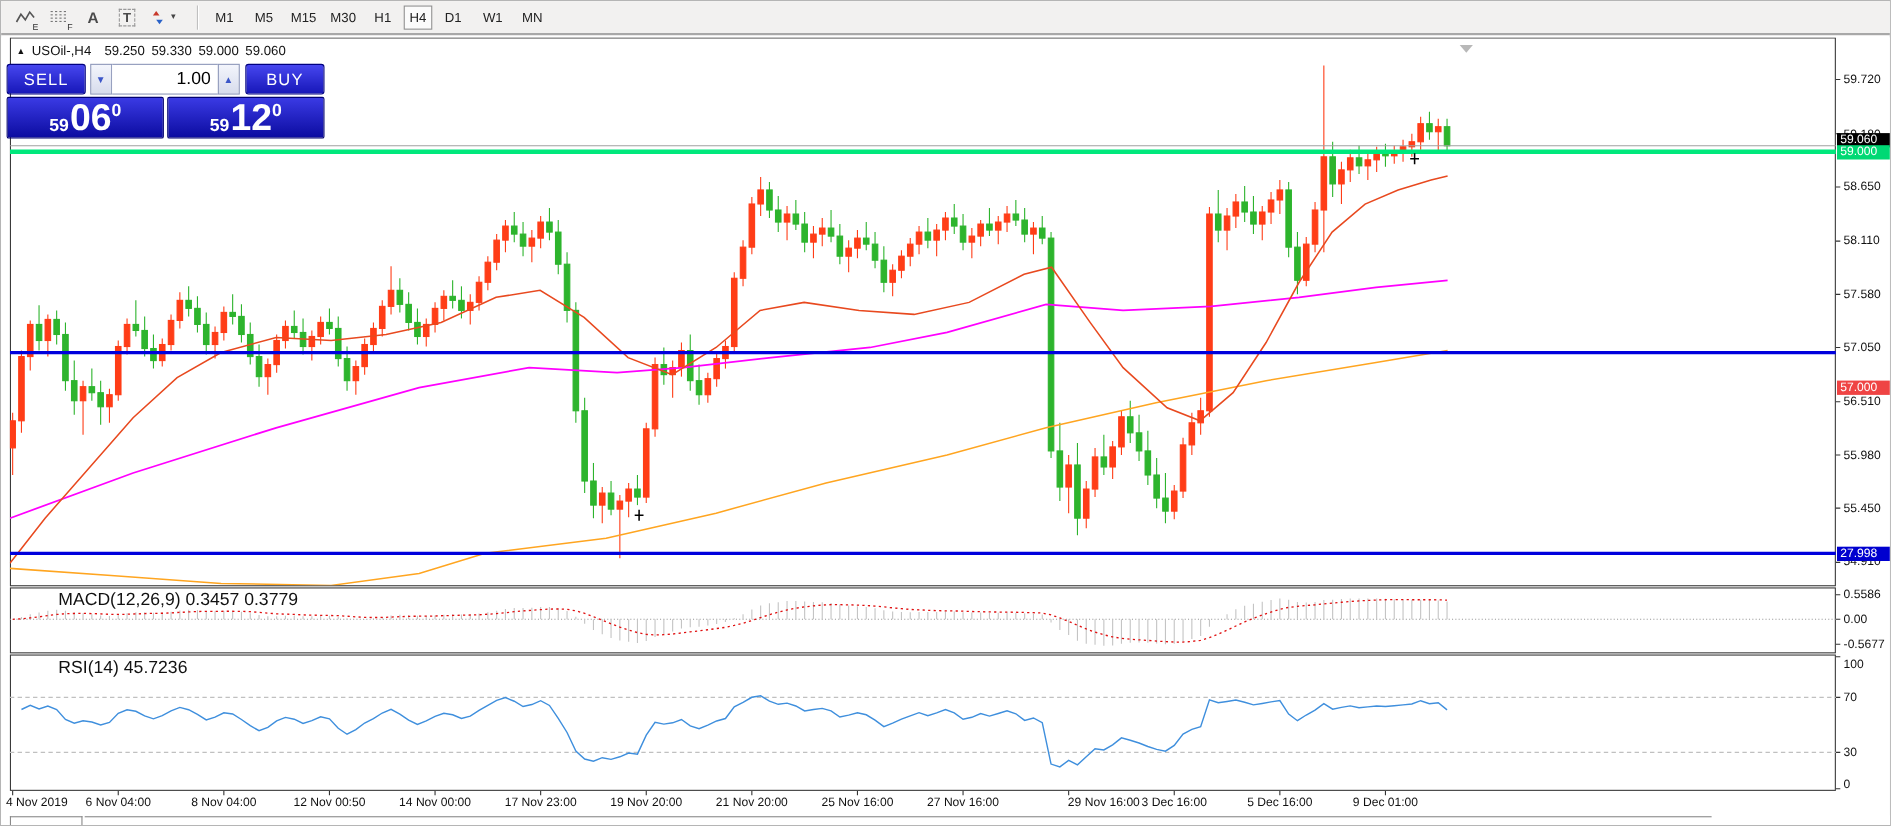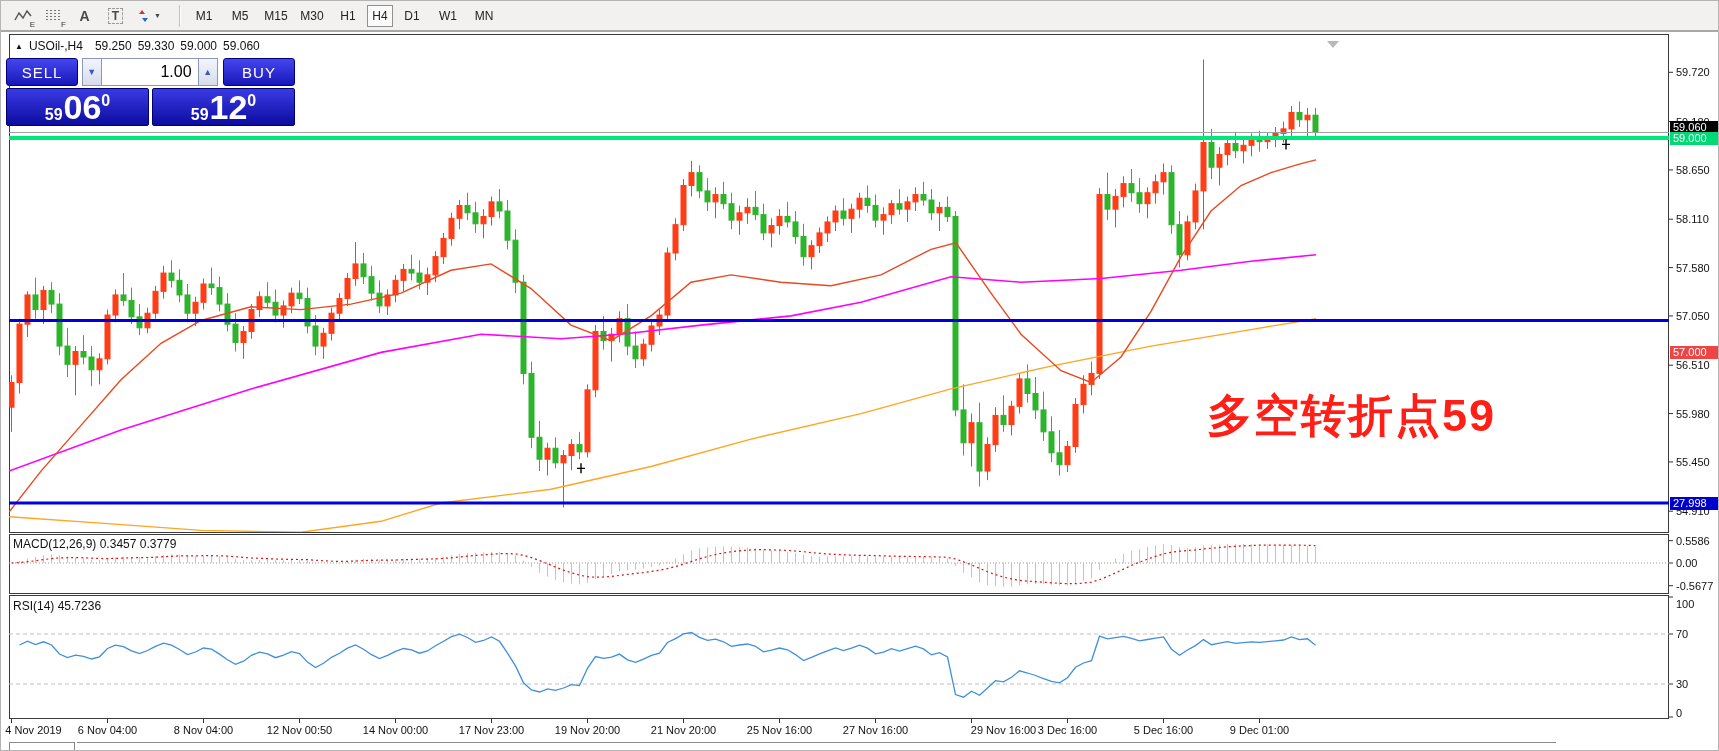--- a/index.html
+++ b/index.html
@@ -44,21 +44,21 @@
             box-sizing:border-box;padding-bottom:2px;}
   .bp-sell{width:143px;margin-right:3px;} .bp-buy{width:143px;}
   .bp-prefix{font-size:16px;font-weight:bold;line-height:1;margin-right:1px;margin-top:20px;}
   .bp-main{font-size:34px;font-weight:bold;line-height:0.92;}
   .bp-sup{font-size:16px;font-weight:bold;line-height:1;margin-bottom:14px;}
   
   .px-label{position:absolute;left:1675px;font-size:11px;color:#111;transform:translateY(-50%);white-space:nowrap;}
   .px-tag{position:absolute;left:1669px;width:47px;height:13px;font-size:11px;color:#fff;
           padding:0 0 0 3px;line-height:13px;white-space:nowrap;}
   .tx-label{position:absolute;top:690px;font-size:11px;color:#111;transform:translateX(-50%);white-space:nowrap;text-align:center;}
-  .ind-label{position:absolute;font-size:12px;color:#111;white-space:nowrap;}
+  .ind-label{position:absolute;font-size:16px;color:#111;white-space:nowrap;margin-left:40px;}
   
   .annotation{position:absolute;left:1206px;top:352px;font-size:45px;font-weight:bold;color:#ff1f16;
               letter-spacing:2px;white-space:nowrap;font-family:"Liberation Sans",sans-serif;}
   
   .tabstrip{position:absolute;left:0;top:740px;width:1719px;height:11px;background:#fff;}
   .tabstrip .tab{position:absolute;left:8px;top:1px;width:64px;height:10px;border:1px solid #8a8a8a;
                  border-bottom:none;background:#fff;}
   .tabstrip .rail{position:absolute;left:76px;top:1px;width:1479px;height:1px;background:#8a8a8a;}
 </style>
 </head>
@@ -714,21 +714,20 @@
           <span class="bp-prefix">59</span>
           <span class="bp-main">12</span>
           <span class="bp-sup">0</span>
         </div>
       </div>
     </div>
 
     <div class="ind-label" style="left:12px;top:503px">MACD(12,26,9) 0.3457 0.3779</div>
     <div class="ind-label" style="left:12px;top:565px">RSI(14) 45.7236</div>
 
-    <div class="annotation">多空转折点59</div>
 
     <div id="price-axis">
         <div class="px-label" style="top: 38.3px;">59.720</div>
         <div class="px-label" style="top: 87.575px;">59.180</div>
         <div class="px-label" style="top: 135.938px;">58.650</div>
         <div class="px-label" style="top: 185.213px;">58.110</div>
         <div class="px-label" style="top: 233.575px;">57.580</div>
         <div class="px-label" style="top: 281.938px;">57.050</div>
         <div class="px-label" style="top: 331.212px;">56.510</div>
         <div class="px-label" style="top: 379.575px;">55.980</div>

